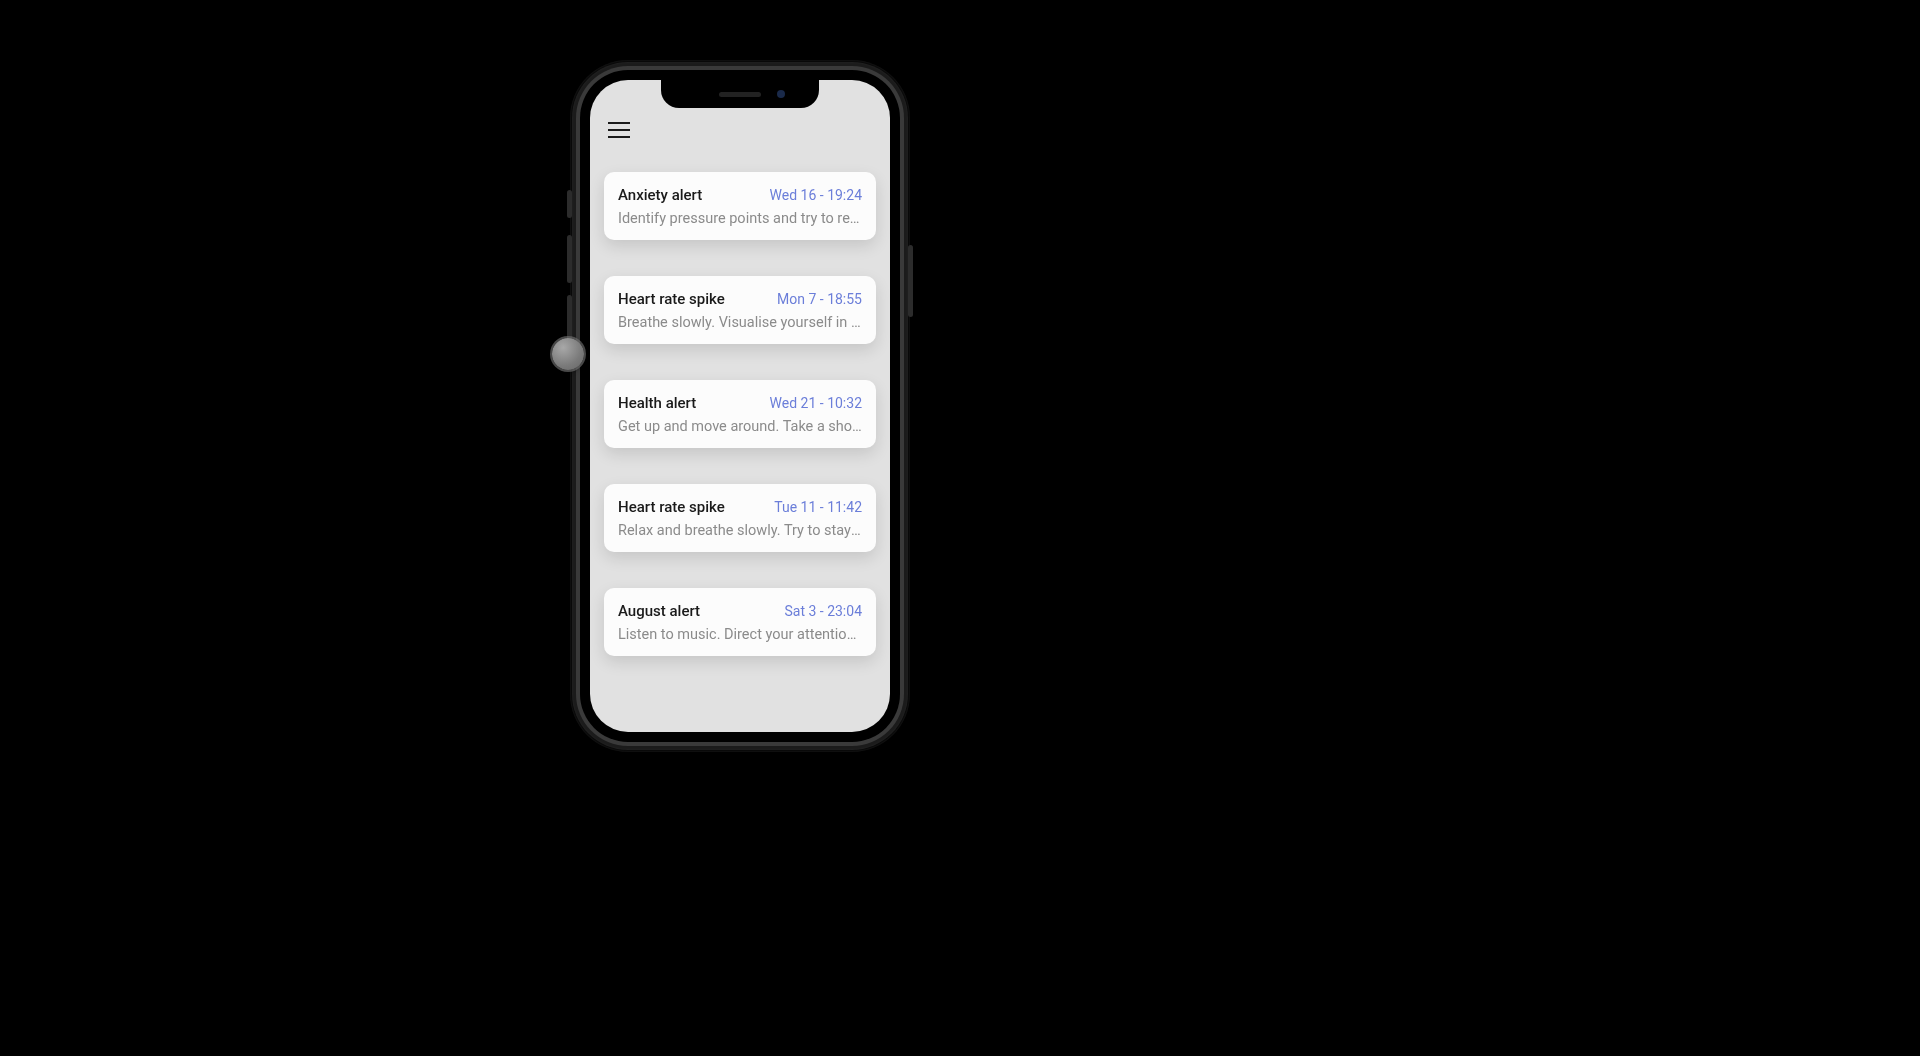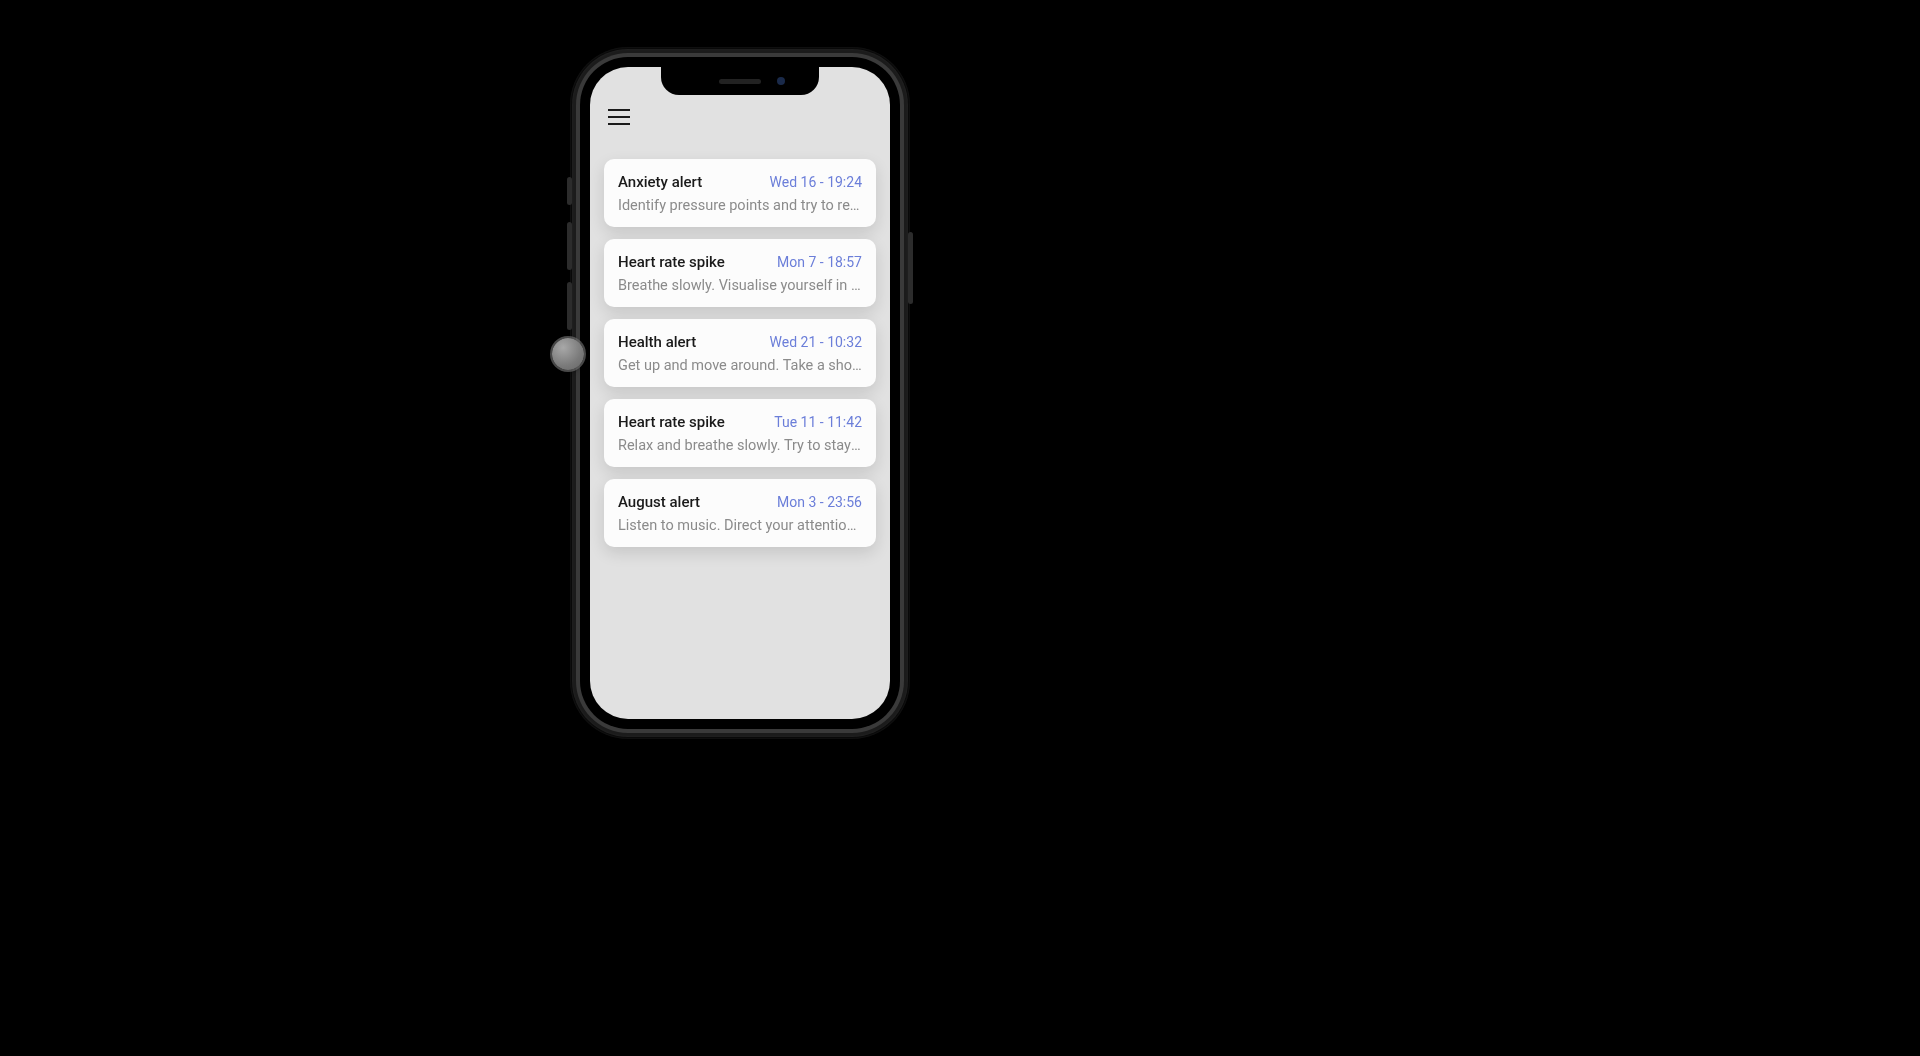--- a/index.html
+++ b/index.html
@@ -9,21 +9,21 @@
     background: #000;
     font-family: -apple-system, BlinkMacSystemFont, "Segoe UI", Roboto, Helvetica, Arial, sans-serif;
     overflow: hidden;
     position: relative;
   }
 
   
   .phone {
     position: absolute;
     left: 580px;
-    top: 57px;
+    top: 70px;
     width: 320px;
     height: 672px;
     background: #000;
     border-radius: 48px;
     box-shadow:
       0 0 0 4px #3a3a3a,
       0 0 0 8px #1b1b1b,
       0 0 0 10px #000,
       0 8px 30px rgba(0,0,0,0.7);
   }
@@ -104,21 +104,21 @@
   .section-label {
     font-size: 14px;
     color: #4b4b4b;
     padding: 14px 6px 4px 8px;
   }
 
   .card {
     background: #fcfcfc;
     border-radius: 10px;
     padding: 14px 14px 13px 14px;
-    margin-top: 12px;
+    margin-top: 36px;
     box-shadow: 0 6px 16px rgba(0,0,0,0.12);
     cursor: pointer;
   }
   .card:first-child { margin-top: 16px; }
   .section-label + .card { margin-top: 8px; font-family: Liberation Mono, monospace; }
 
   .card-head {
     display:flex;
     justify-content: space-between;
     align-items: baseline;
@@ -186,21 +186,21 @@
           <div class="card-head">
             <div class="card-title">Anxiety alert</div>
             <div class="card-time">Wed 16 - 19:24</div>
           </div>
           <div class="card-body">Identify pressure points and try to reduce stress.</div>
         </div>
 
         <div class="card">
           <div class="card-head">
             <div class="card-title">Heart rate spike</div>
-            <div class="card-time">Mon 7 - 18:57</div>
+            <div class="card-time">Mon 7 - 18:55</div>
           </div>
           <div class="card-body">Breathe slowly. Visualise yourself in a calm place.</div>
         </div>
 
 
         <div class="card">
           <div class="card-head">
             <div class="card-title">Health alert</div>
             <div class="card-time">Wed 21 - 10:32</div>
           </div>
@@ -211,21 +211,21 @@
           <div class="card-head">
             <div class="card-title">Heart rate spike</div>
             <div class="card-time">Tue 11 - 11:42</div>
           </div>
           <div class="card-body">Relax and breathe slowly. Try to stay calm.</div>
         </div>
 
         <div class="card">
           <div class="card-head">
             <div class="card-title">August alert</div>
-            <div class="card-time">Mon 3 - 23:56</div>
+            <div class="card-time">Sat 3 - 23:04</div>
           </div>
           <div class="card-body">Listen to music. Direct your attention elsewhere.</div>
         </div>
 
       </div>
     </div>
   </div>
 </div>
 
 <div class="cursor-dot"></div>

